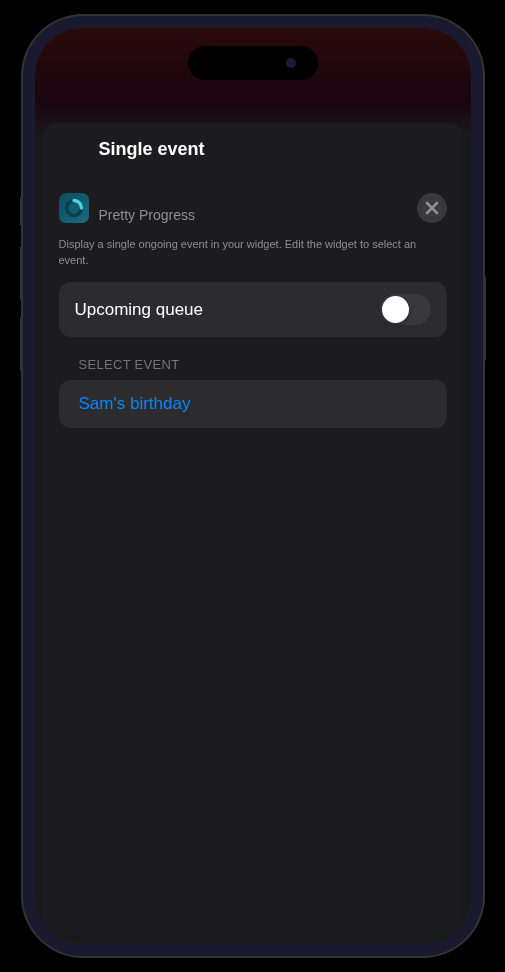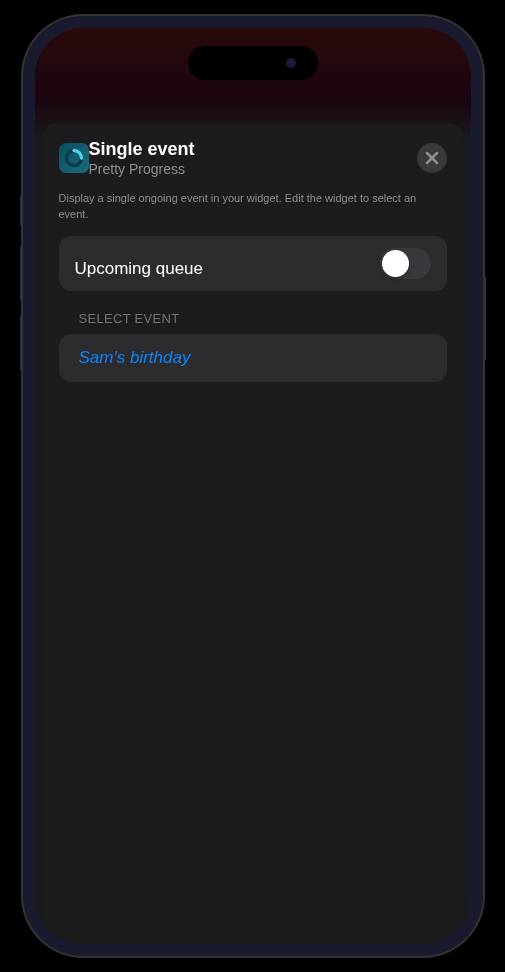--- a/index.html
+++ b/index.html
@@ -96,22 +96,22 @@
       top: 95px;
       left: 8px;
       right: 8px;
       bottom: 8px;
       background: #1c1c1e;
       border-radius: 14px;
       padding: 16px;
     }
     .sheet-header {
       display: flex;
-      align-items: center;
-      gap: 0;
+      align-items: flex-end;
+      gap: 10px;
       margin-bottom: 14px;
     }
     .app-icon {
       width: 30px;
       height: 30px;
       border-radius: 7px;
       background: linear-gradient(135deg, #0a4d5e 0%, #1a6d7e 100%);
       display: flex;
       align-items: center;
       justify-content: center;
@@ -127,20 +127,21 @@
     .sheet-title {
       color: #fff;
       font-size: 18px;
       font-weight: 600;
       line-height: 1.2;
     }
     .sheet-subtitle {
       color: #8e8e93;
       font-size: 14px;
       line-height: 1.2;
+      margin-top: 46px;
     }
     .close-button {
       width: 30px;
       height: 30px;
       border-radius: 50%;
       background: #3a3a3c;
       display: flex;
       align-items: center;
       justify-content: center;
       cursor: pointer;
@@ -154,21 +155,21 @@
       color: #8e8e93;
       font-size: 11px;
       line-height: 1.4;
       margin-bottom: 14px;
     }
     .toggle-row {
       background: #2c2c2e;
       border-radius: 12px;
       padding: 12px 16px;
       display: flex;
-      align-items: flex-end;
+      align-items: center;
       justify-content: space-between;
       margin-bottom: 20px;
     }
     .toggle-label {
       color: #fff;
       font-size: 17px;
     }
     .toggle-switch {
       width: 51px;
       height: 31px;
@@ -196,21 +197,20 @@
     }
     .event-row {
       background: #2c2c2e;
       border-radius: 12px;
       padding: 14px 20px;
       cursor: pointer;
     }
     .event-name {
       color: #0a84ff;
       font-size: 17px;
-      font-style: italic;
     }
   </style>
 </head>
 <body>
 
 <div class="phone-frame">
   <div class="side-button-left-1"></div>
   <div class="side-button-left-2"></div>
   <div class="side-button-left-3"></div>
   <div class="side-button-right"></div>

